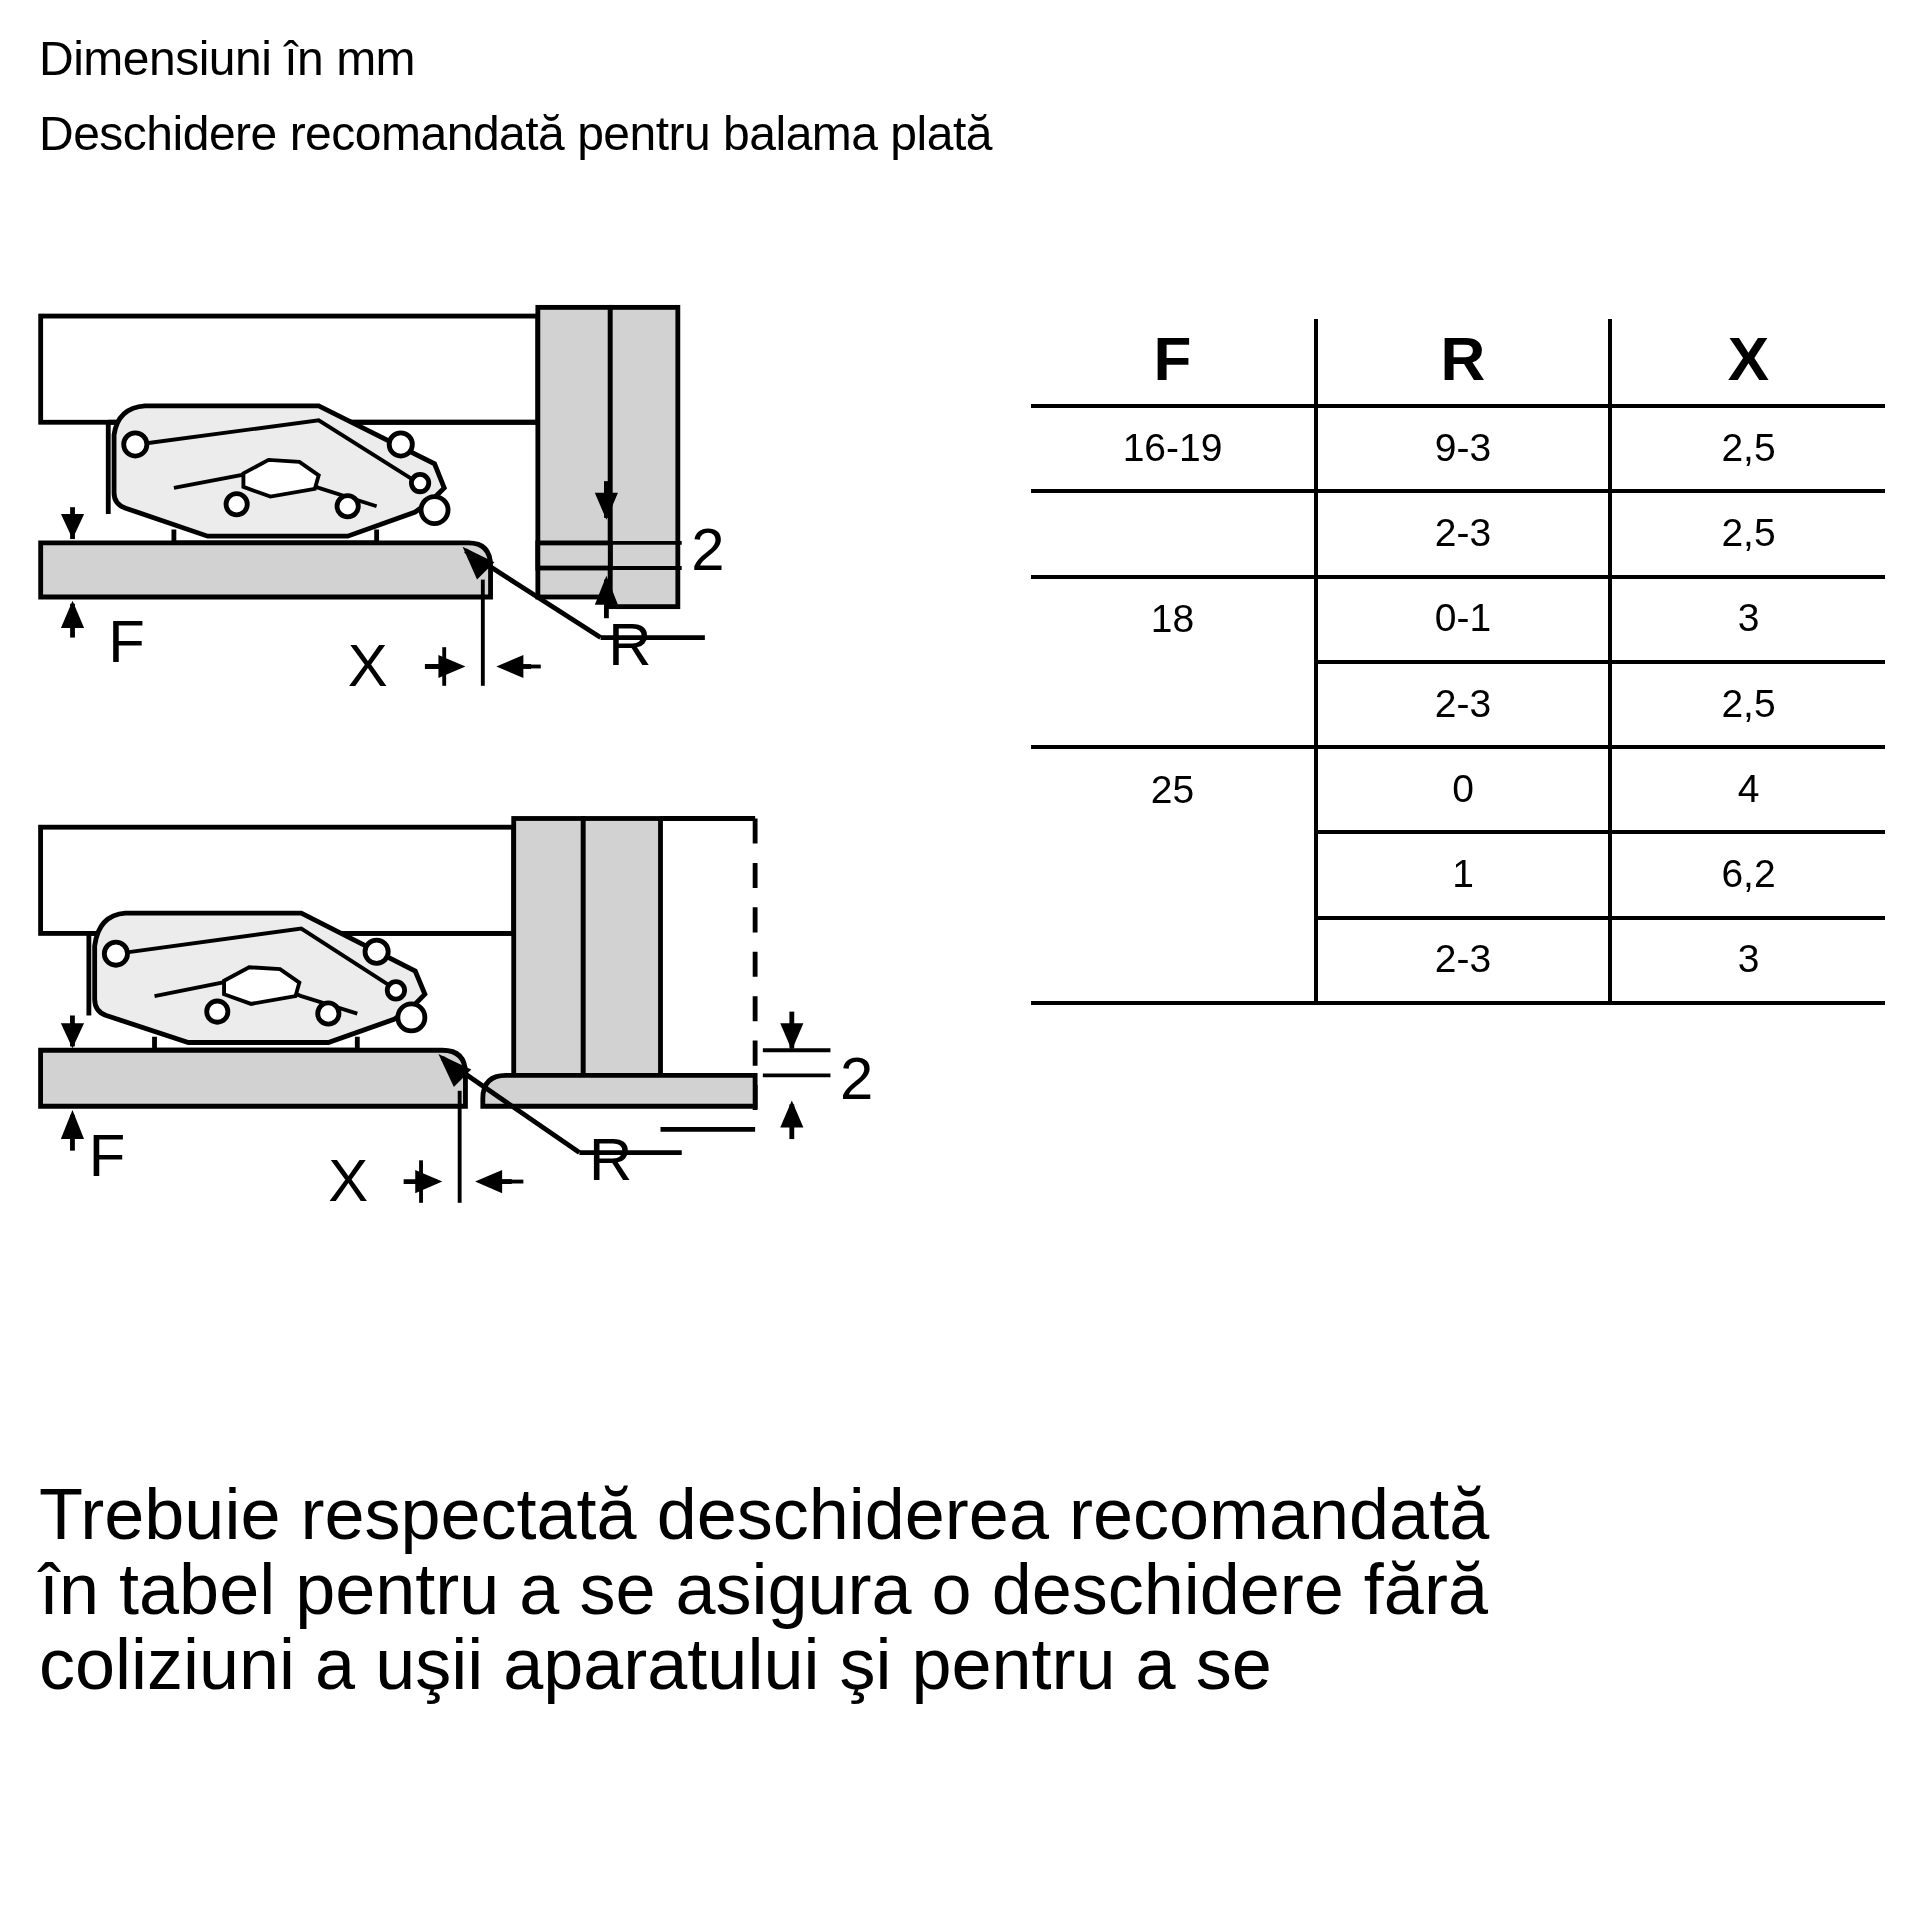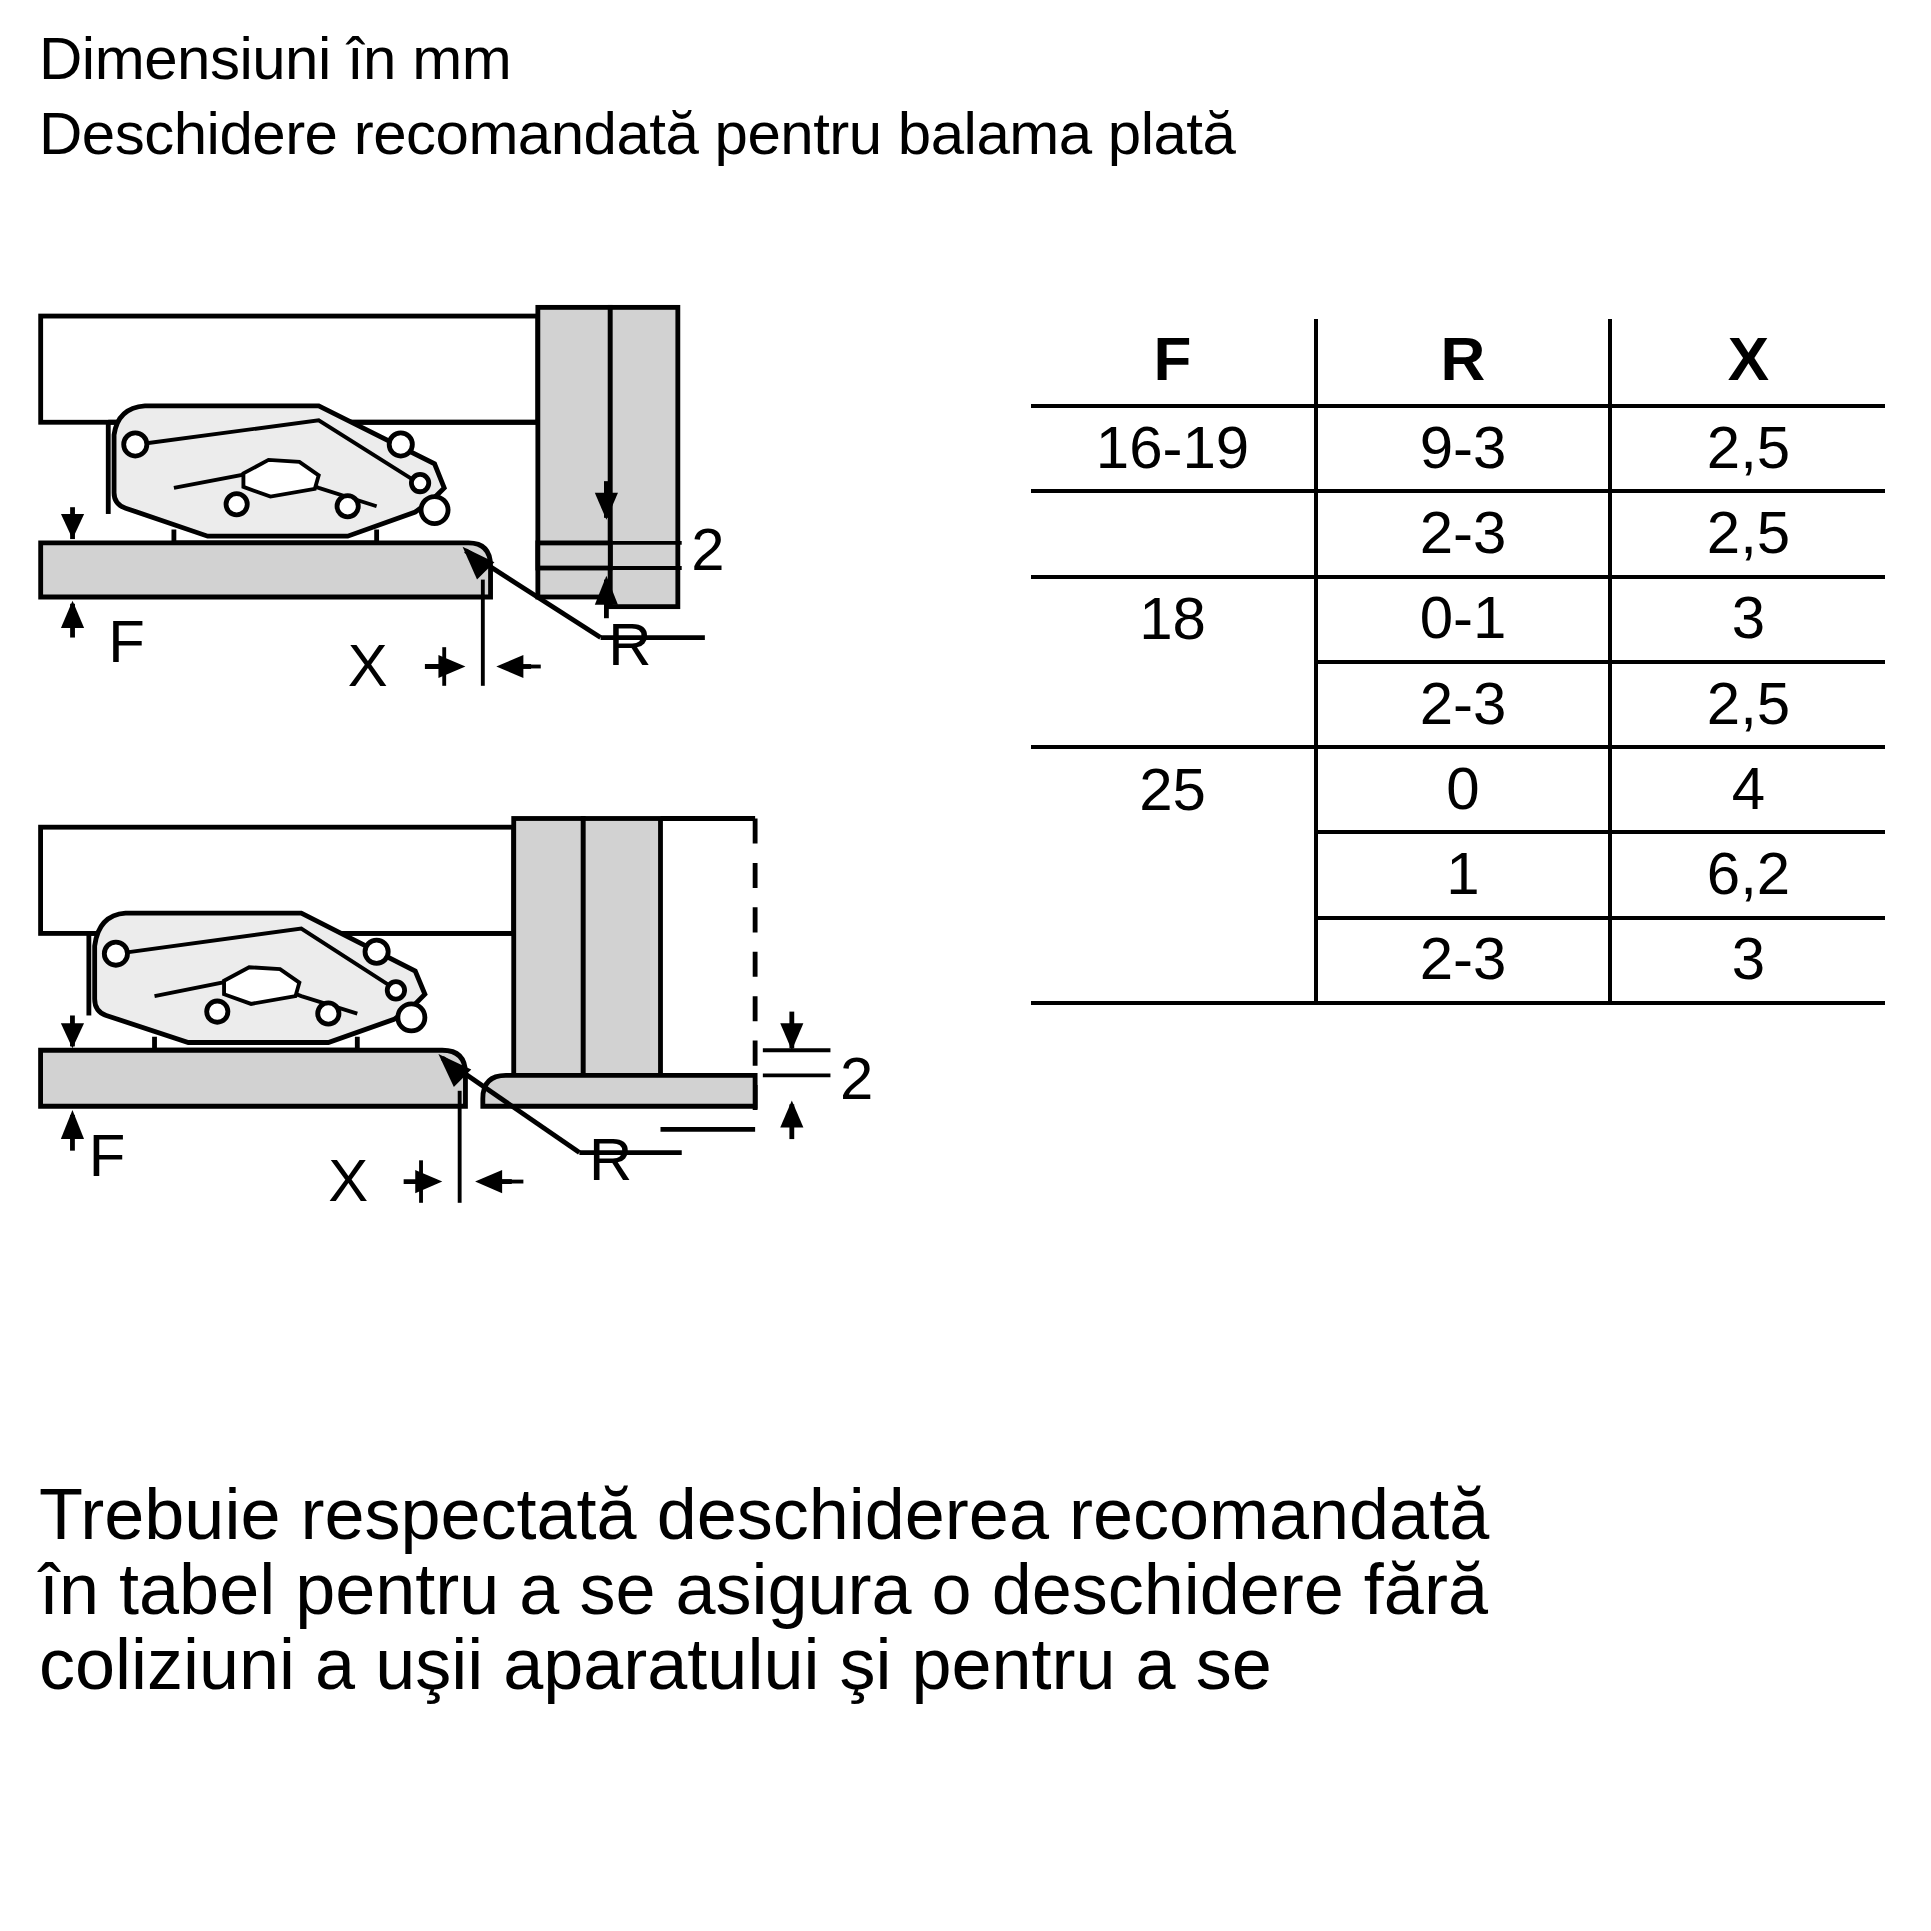--- a/index.html
+++ b/index.html
@@ -23,21 +23,21 @@
   }
 
   
   .heading-block {
     position: absolute;
     left: 39px;
     top: 21px;
     width: 1834px;
   }
   .heading-line {
-    font-size: 60px;
+    font-size: 48px;
     line-height: 75px;
     letter-spacing: -0.5px;
     white-space: nowrap;
   }
 
   
   .footer-block {
     position: absolute;
     left: 39px;
     top: 1477px;
@@ -60,21 +60,21 @@
     border-collapse: collapse;
     width: 854px;
     table-layout: fixed;
   }
   table.dim-table col.c-f { width: 285px; }
   table.dim-table col.c-r { width: 294px; }
   table.dim-table col.c-x { width: 275px; }
 
   table.dim-table th, table.dim-table td {
     text-align: center;
-    font-size: 60px;
+    font-size: 39px;
     line-height: 60px;
     padding: 9.7px 0 11.6px 0;
     font-weight: normal;
   }
   table.dim-table th {
     font-weight: bold;
     font-size: 62px;
     padding-bottom: 15.4px;
   }
   

